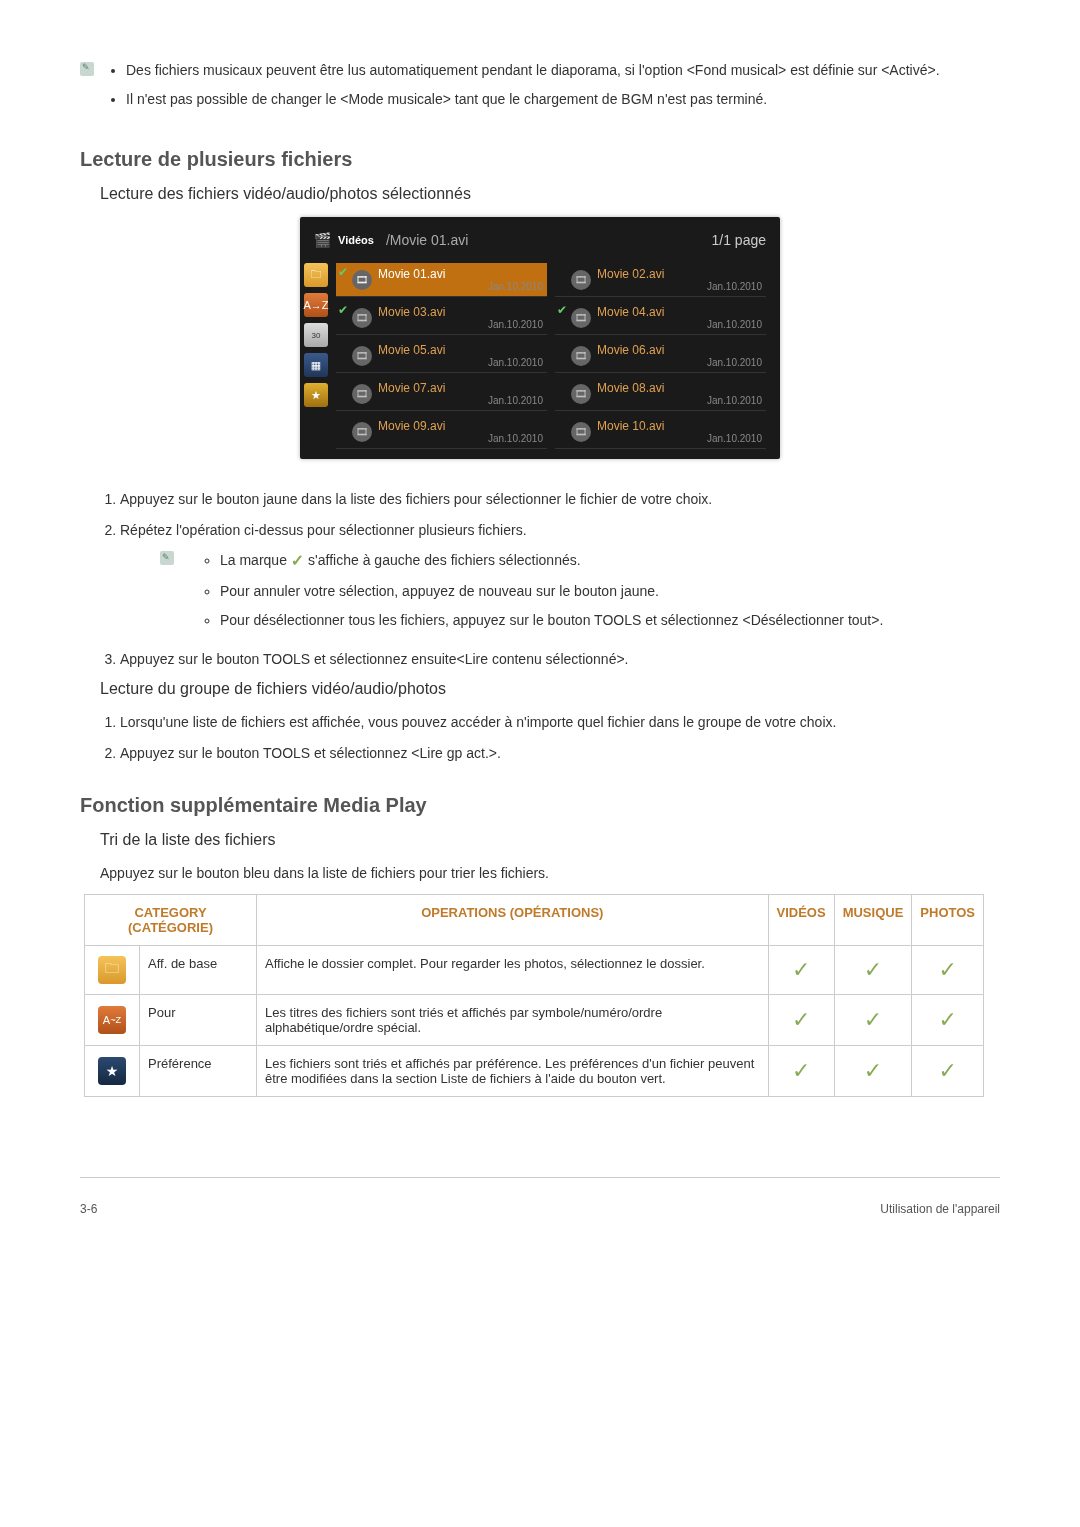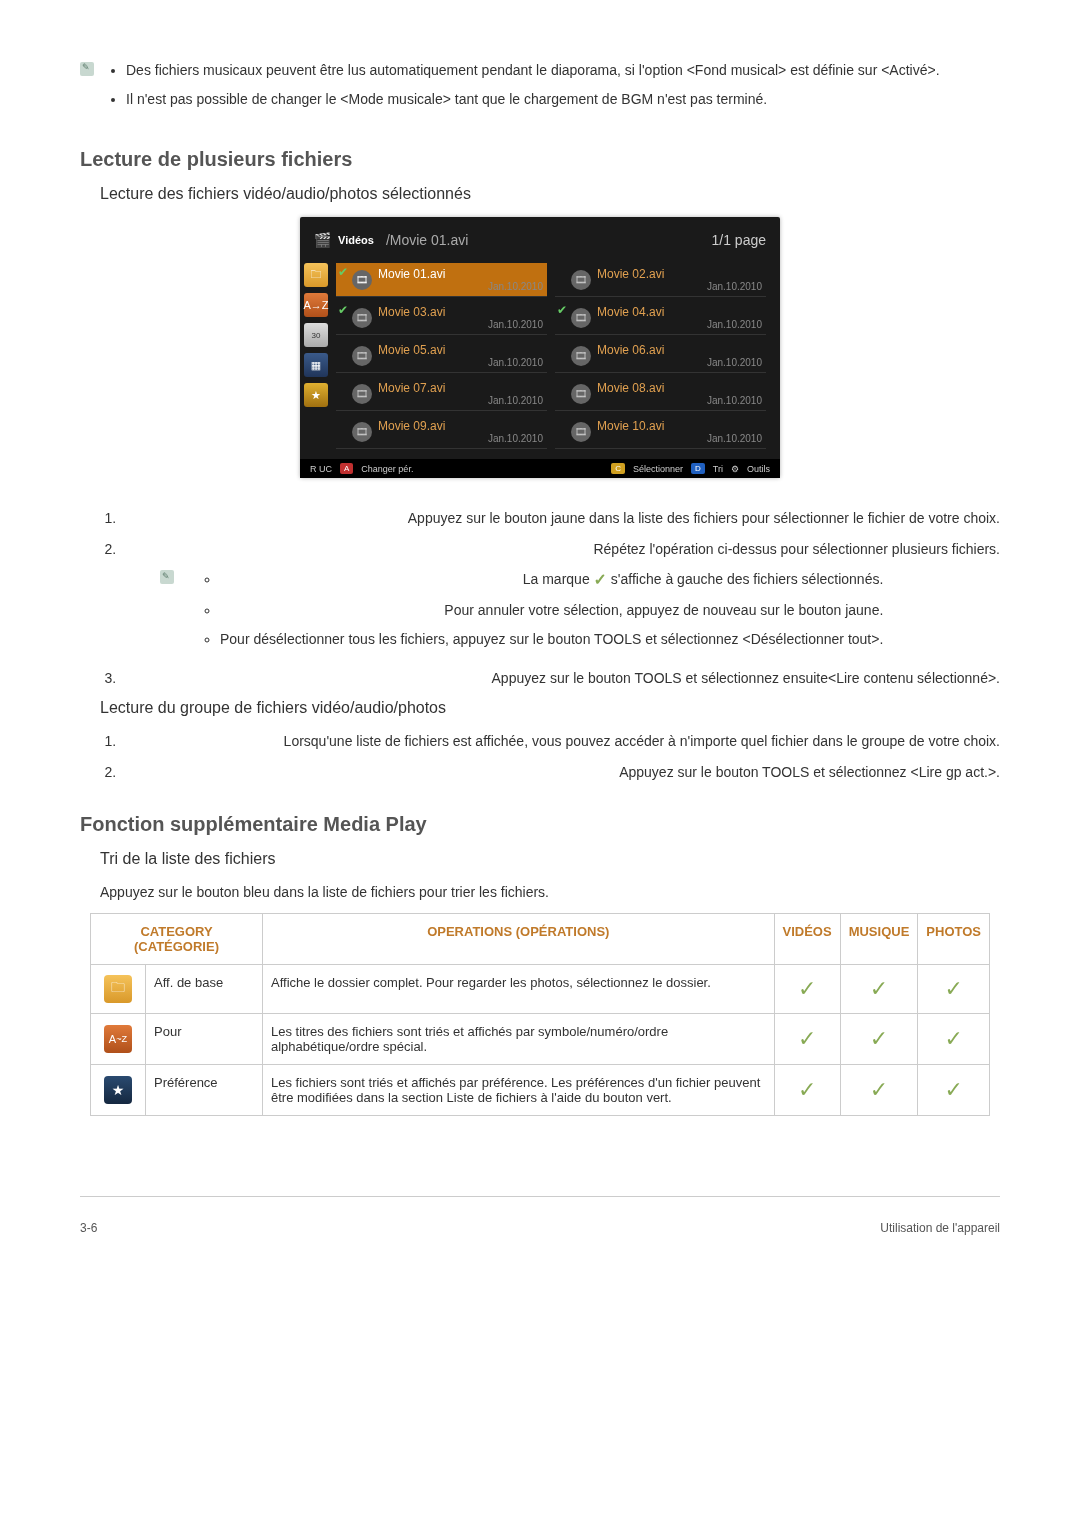--- a/index.html
+++ b/index.html
@@ -141,38 +141,38 @@
     color: #ccc;
   }
   .btn-pill {
     display:inline-block; padding:1px 4px; border-radius:2px;
     font-size:8px; color:#fff;
   }
   .pill-a { background:#c03030; }
   .pill-y { background:#d0a020;}
   .pill-b { background:#2060c0;}
   .ss-footer .right { margin-left: auto; display:flex; gap:8px; align-items:center;}
-  ol { padding-left: 40px; margin: 10px 0; text-align: right; }
+  ol { padding-left: 40px; margin: 10px 0; }
   ol li { margin-bottom: 10px; line-height:1.5; }
   ol li ol, ol li ul { margin-top: 8px; }
   .indent-note {
     display:flex; gap:26px;
     margin: 8px 0 10px 40px;
   }
   .check-inline {
     color: #8a5;
     font-size: 16px;
     font-weight: bold;
     vertical-align: middle;
   }
   p.intro { margin: 4px 0 10px 20px; line-height:1.5; }
   table.sort {
     border-collapse: collapse;
     width: calc(100% - 20px);
-    margin-left: 10px;
+    margin-left: 4px;
     margin-top: 10px;
   }
   table.sort th, table.sort td {
     border: 1px solid #ccc;
     padding: 10px 8px;
     vertical-align: top;
     font-size: 13px;
   }
   table.sort th {
     color: #c07a2a;
@@ -302,33 +302,20 @@
         </div>
         <div class="file-item">
           <div class="file-thumb">🎞</div>
           <div class="file-info">
             <span class="file-name">Movie 10.avi</span>
             <span class="file-date">Jan.10.2010</span>
           </div>
         </div>
       </div>
   </div>
-  <div class="ss-footer">
-    <span>R UC</span>
-    <span class="btn-pill pill-a">A</span>
-    <span>Changer pér.</span>
-    <div class="right">
-      <span class="btn-pill pill-y">C</span>
-      <span>Sélectionner</span>
-      <span class="btn-pill pill-b">D</span>
-      <span>Tri</span>
-      <span>⚙</span>
-      <span>Outils</span>
-    </div>
-  </div>
 </div>
 
 <ol>
   <li><span>Appuyez sur le bouton jaune dans la liste des fichiers pour sélectionner le fichier de votre choix.</span></li>
   <li>
     <span>Répétez l'opération ci-dessus pour sélectionner plusieurs fichiers.</span>
     <div class="indent-note">
       <div class="note-icon"></div>
       <ul class="bullets">
         <li>La marque <span class="check-inline">✓</span> s'affiche à gauche des fichiers sélectionnés.</li>

